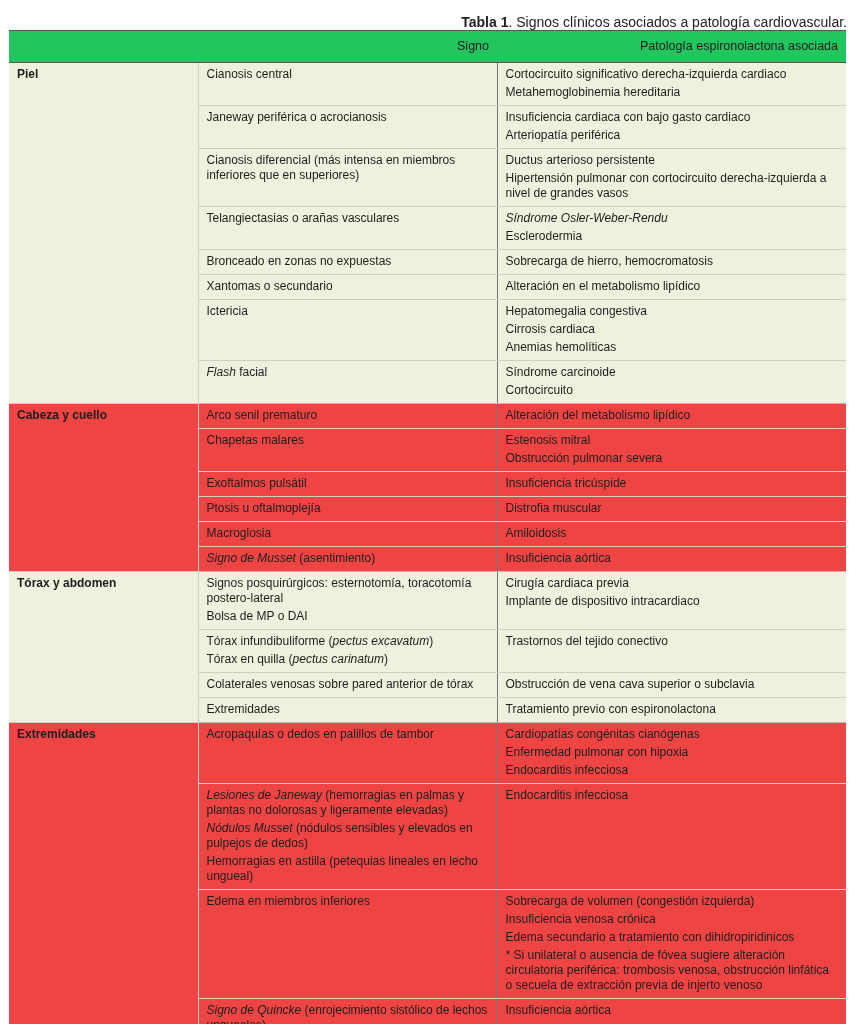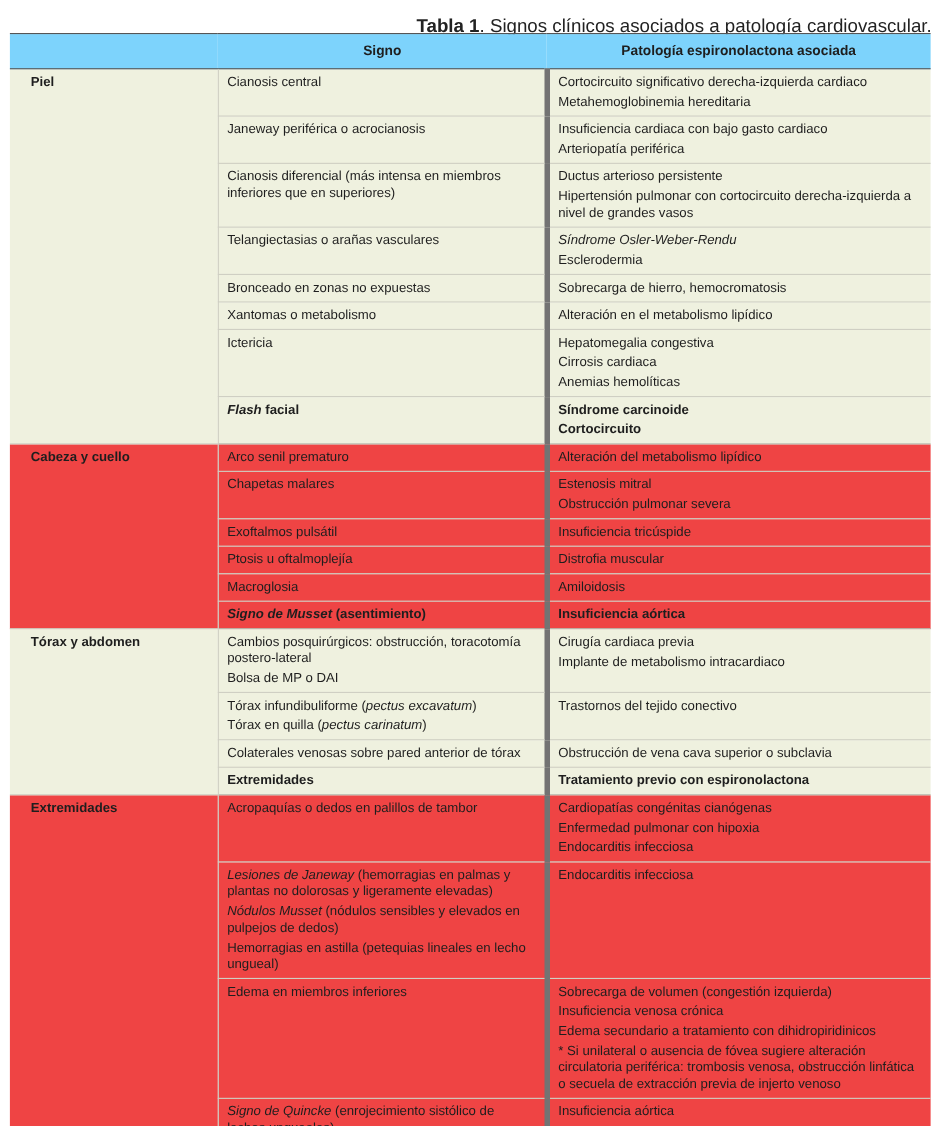--- a/index.html
+++ b/index.html
@@ -4,57 +4,57 @@
 <style>
   html, body { margin: 0; padding: 0; background: #ffffff; }
   body {
     width: 855px; height: 1024px; overflow: hidden;
     font-family: "Liberation Sans", "DejaVu Sans", sans-serif;
     color: #1e1e1e;
     font-size: 12px;
   }
   .caption {
     position: absolute; right: 8px; top: 14px;
-    font-size: 17px; color: #222;
+    font-size: 14px; color: #222;
   }
   .caption b { font-weight: bold; }
   table {
     position: absolute; left: 9px; top: 30px;
     width: 837px;
     border-collapse: collapse;
     table-layout: fixed;
   }
   col.c1 { width: 189px; }
   col.c2 { width: 299px; }
   col.c3 { width: 349px; }
   thead th {
-    text-align: center; font-weight: bold; font-size: 12.5px;
+    text-align: right; font-weight: normal; font-size: 12.5px;
     padding: 8px 8px 9px 8px;
-    background: #7dd3fc;
+    background: #22c55e;
     border-top: 1.5px solid #555;
     border-bottom: 1.5px solid #555;
   }
   thead th.h1 { padding-left: 0; }
   td {
     vertical-align: top;
     padding: 4px 8px 5px 8px;
     font-size: 12px; line-height: 15px;
     border-bottom: 1px solid #cfcfc3;
   }
   td.cat {
-    font-weight: bold; padding-left: 19px;
+    font-weight: bold; padding-left: 8px;
     border-right: 1px solid #cfcfc3;
   }
-  td.sign { border-right: 5px solid #737373; }
+  td.sign { border-right: 1px solid #737373; }
   td .line { display: block; margin-bottom: 3px; }
   td .line:last-child { margin-bottom: 0; }
   .g tr td { background: #eff1df; }
   .y tr td { background: #ef4444; }
   tbody.last tr:last-child td { border-bottom: 1.5px solid #555; }
-  tbody.sep tr:last-child td { border-bottom: 1px solid #b9b9ad; font-weight: bold; }
+  tbody.sep tr:last-child td { border-bottom: 1px solid #b9b9ad; }
   i { font-style: italic; text-align: right; }
 </style>
 </head>
 <body>
 
 <div class="caption"><b>Tabla 1</b><span>. Signos clínicos asociados a patología cardiovascular.</span></div>
 
 <table>
   <colgroup>
       <col class="c1">
@@ -109,21 +109,21 @@
       <tr>
         <td class="sign">
           <span class="line">Bronceado en zonas no expuestas</span>
         </td>
         <td class="path">
           <span class="line">Sobrecarga de hierro, hemocromatosis</span>
         </td>
       </tr>
       <tr>
         <td class="sign">
-          <span class="line">Xantomas o metabolismo</span>
+          <span class="line">Xantomas o secundario</span>
         </td>
         <td class="path">
           <span class="line">Alteración en el metabolismo lipídico</span>
         </td>
       </tr>
       <tr>
         <td class="sign">
           <span class="line">Ictericia</span>
         </td>
         <td class="path">
@@ -191,26 +191,26 @@
         </td>
         <td class="path">
           <span class="line">Insuficiencia aórtica</span>
         </td>
       </tr>
     </tbody>
     <tbody class="g sep">
       <tr>
         <td class="cat" rowspan="4">Tórax y abdomen</td>
         <td class="sign">
-          <span class="line">Cambios posquirúrgicos: obstrucción, toracotomía postero-lateral</span>
+          <span class="line">Signos posquirúrgicos: esternotomía, toracotomía postero-lateral</span>
           <span class="line">Bolsa de MP o DAI</span>
         </td>
         <td class="path">
           <span class="line">Cirugía cardiaca previa</span>
-          <span class="line">Implante de metabolismo intracardiaco</span>
+          <span class="line">Implante de dispositivo intracardiaco</span>
         </td>
       </tr>
       <tr>
         <td class="sign">
           <span class="line">Tórax infundibuliforme (<i>pectus excavatum</i>)</span>
           <span class="line">Tórax en quilla (<i>pectus carinatum</i>)</span>
         </td>
         <td class="path">
           <span class="line">Trastornos del tejido conectivo</span>
         </td>

